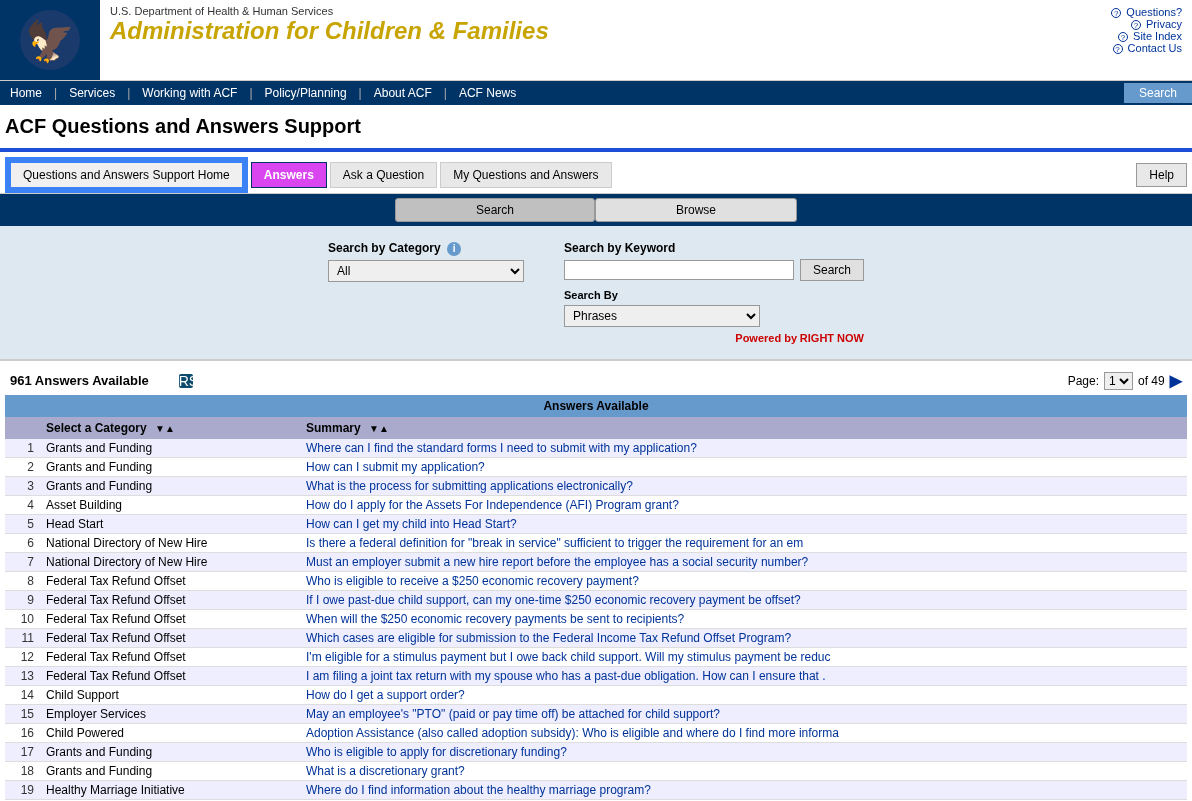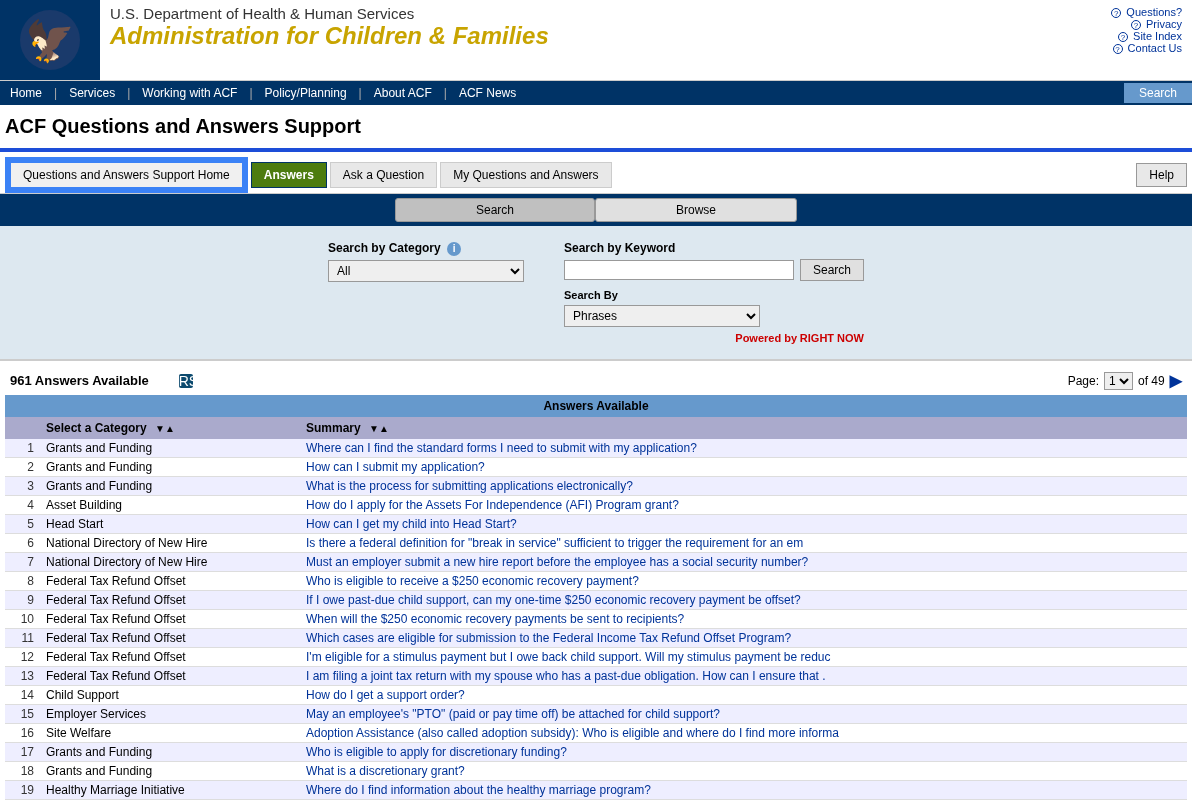--- a/index.html
+++ b/index.html
@@ -2,40 +2,40 @@
 <html><head>
   <meta charset="utf-8">
   <style>
     * { margin: 0; padding: 0; box-sizing: border-box; }
     body { font-family: Arial, sans-serif; font-size: 12px; background: #fff; color: #000; }
 
     
     #header { background: #fff; display: flex; align-items: stretch; border-bottom: 1px solid #ccc; }
     #header-logo { background: #003366; width: 100px; display: flex; align-items: center; justify-content: center; padding: 5px; }
     #header-brand { flex: 1; padding: 5px 10px; }
-    #header-brand .agency-line { font-size: 15px; color: #333; }
+    #header-brand .agency-line { font-size: 11px; color: #333; }
     #header-brand .dept-name { font-size: 24px; color: #003399; font-style: italic; font-weight: bold; }
     #header-brand .dept-name span { color: #c8a400; }
     #header-right { padding: 6px 10px; font-size: 11px; text-align: right; }
     #header-right a { color: #003399; text-decoration: none; display: block; }
     .circle-icon { display: inline-block; width: 10px; height: 10px; border-radius: 50%; border: 1px solid #003399; margin-right: 2px; font-size: 8px; text-align: center; line-height: 10px; }
 
     
     #navbar { background: #003366; padding: 0; display: flex; align-items: center; }
     #navbar a { color: #fff; text-decoration: none; padding: 5px 10px; font-size: 12px; display: inline-block; }
     .nav-sep { color: #aaa; padding: 0 2px; }
     .nav-search { margin-left: auto; background: #6699cc; padding: 3px 15px; color: #fff; font-size: 12px; cursor: pointer; border: none; }
 
     
     #page-title { padding: 10px 5px; font-size: 20px; font-weight: bold; color: #000; border-bottom: 4px solid #1d4ed8; }
 
     
     #tabbar { display: flex; align-items: center; border-bottom: 1px solid #ccc; padding: 5px 5px 0 5px; background: #fff; }
     .tab { padding: 5px 12px; font-size: 12px; cursor: pointer; border: 1px solid #ccc; margin-right: 3px; background: #e8e8e8; text-decoration: none; color: #000; }
-    .tab.active { background: #4d7c0f; color: #fff; border-color: #003366; font-weight: bold; }
+    .tab.active { background: #d946ef; color: #fff; border-color: #003366; font-weight: bold; }
     .tab-home { background: #f0f0f0; border: 6px solid #3b82f6; }
     .help-btn { margin-left: auto; padding: 4px 12px; background: #e8e8e8; border: 1px solid #999; cursor: pointer; font-size: 12px; }
 
     
     #search-browse-bar { background: #003366; display: flex; justify-content: center; gap: 0; padding: 4px 0; }
     .sb-btn { background: #e0e0e0; border: 1px solid #999; padding: 4px 80px; font-size: 12px; cursor: pointer; border-radius: 3px; }
     .sb-btn.active { background: #c0c0c0; }
 
     
     #search-panel { background: #dde8f0; padding: 15px 20px; display: flex; gap: 40px; justify-content: center; align-items: flex-start; border-bottom: 2px solid #ccc; }
@@ -256,21 +256,21 @@
           <td class="row-cat">Child Support</td>
           <td class="row-summary"><a href="#">How do I get a support order?</a></td>
         </tr>
         <tr class="data-row">
           <td class="row-num">15</td>
           <td class="row-cat">Employer Services</td>
           <td class="row-summary"><a href="#">May an employee's "PTO" (paid or pay time off) be attached for child support?</a></td>
         </tr>
         <tr class="data-row">
           <td class="row-num">16</td>
-          <td class="row-cat">Site Welfare</td>
+          <td class="row-cat">Child Powered</td>
           <td class="row-summary"><a href="#">Adoption Assistance (also called adoption subsidy): Who is eligible and where do I find more informa</a></td>
         </tr>
         <tr class="data-row">
           <td class="row-num">17</td>
           <td class="row-cat">Grants and Funding</td>
           <td class="row-summary"><a href="#">Who is eligible to apply for discretionary funding?</a></td>
         </tr>
         <tr class="data-row">
           <td class="row-num">18</td>
           <td class="row-cat">Grants and Funding</td>

